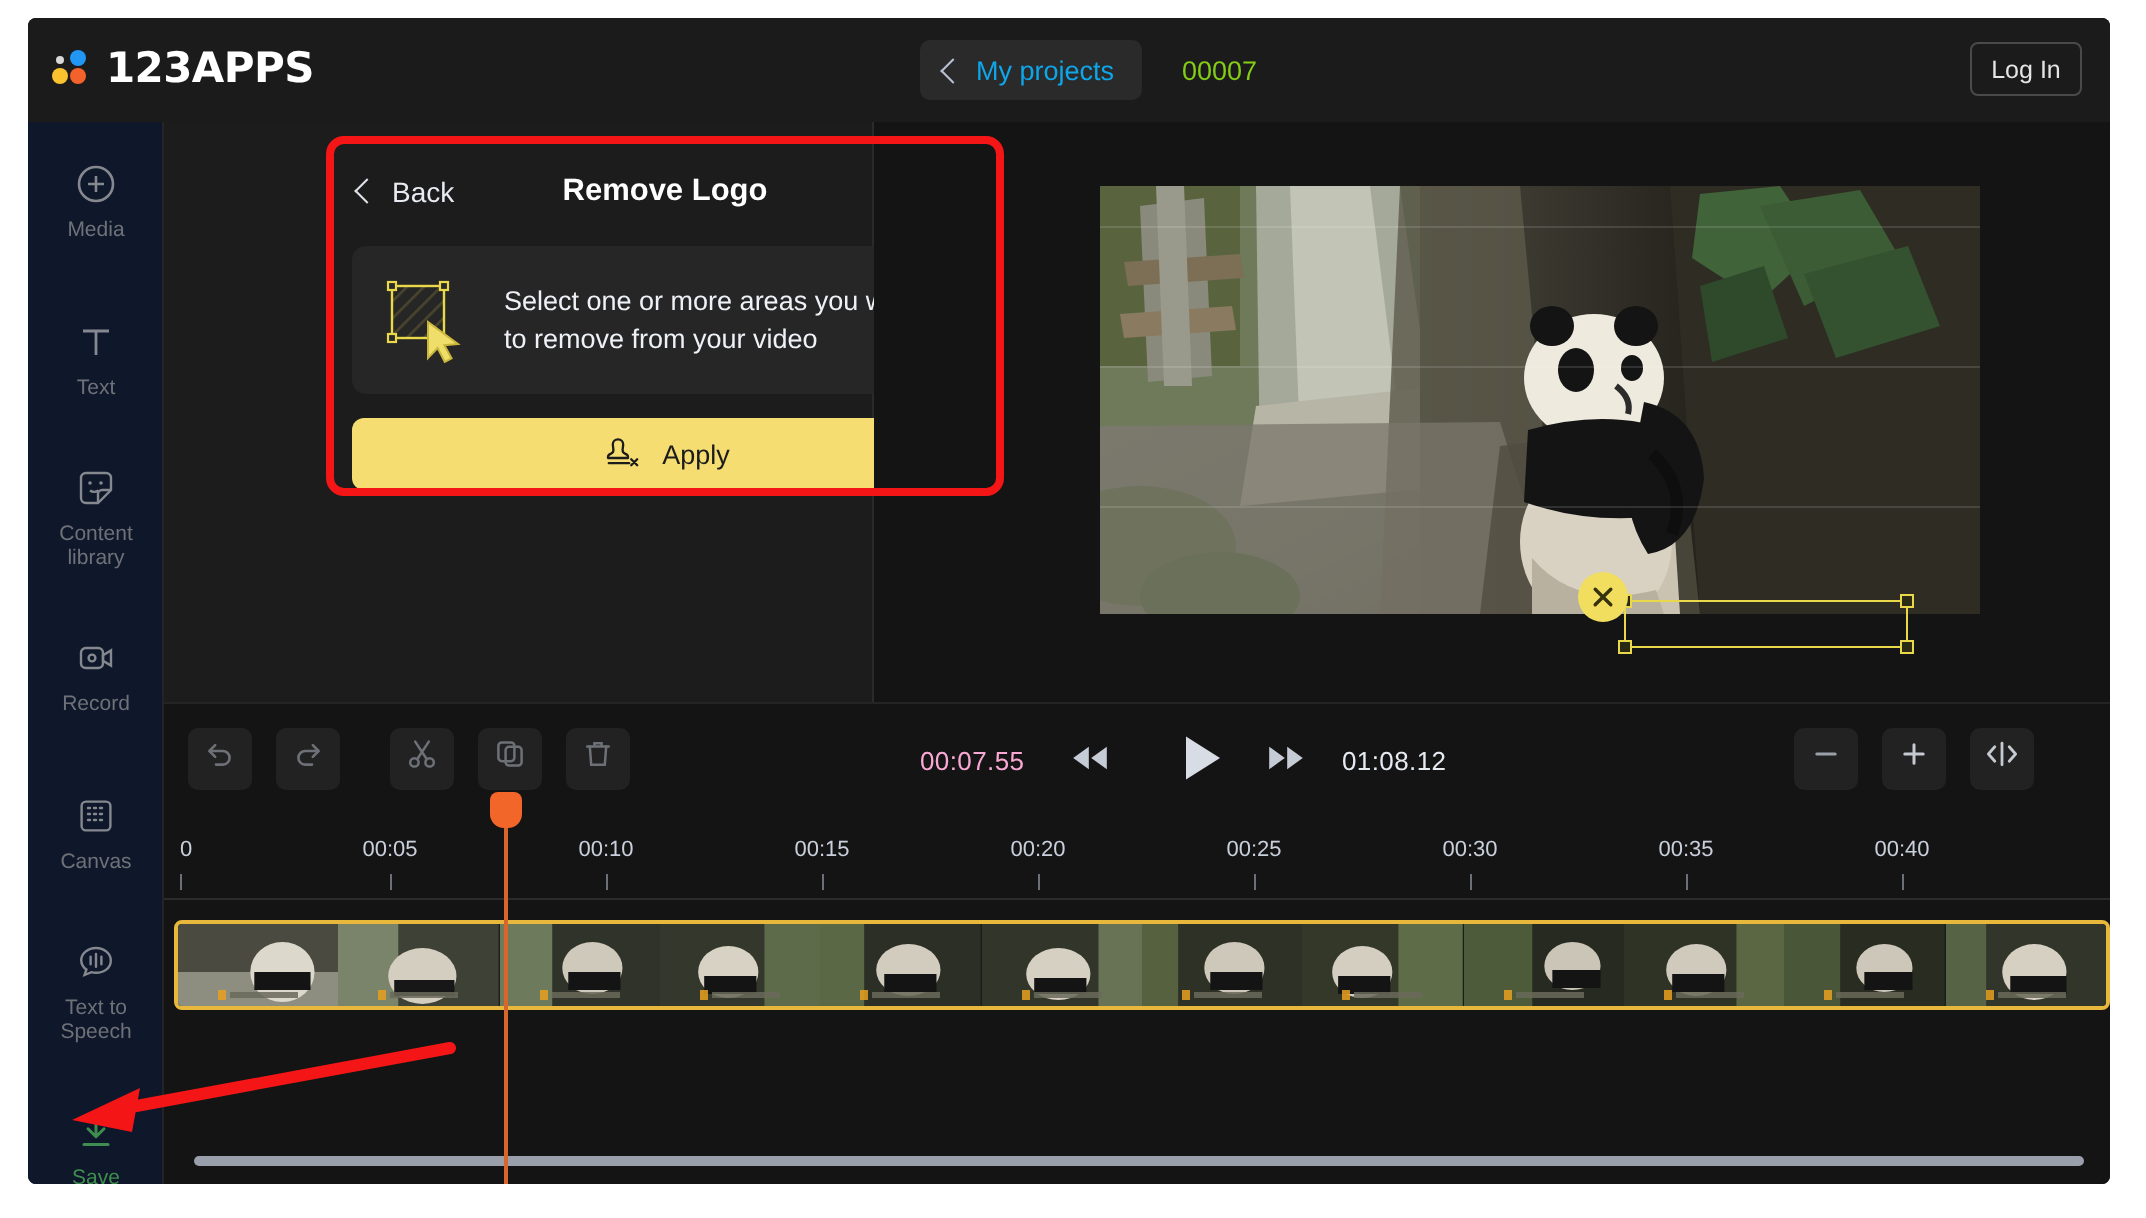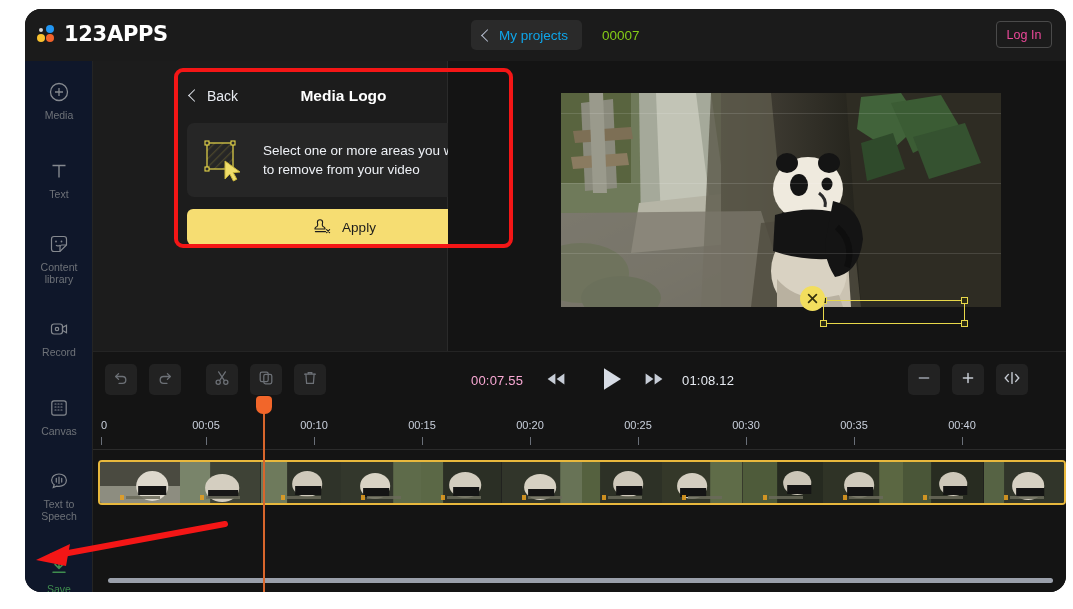--- a/index.html
+++ b/index.html
@@ -10,24 +10,24 @@
     overflow: hidden;
   }
   #app {
     position: relative;
     width: 1073px; height: 609px;
     background: #ffffff;
   }
   
   .window {
     position: absolute;
-    left: 25px; top: 9px;
+    left: 14px; top: 9px;
     width: 1041px; height: 583px;
     background: #0d0d0d;
-    border-radius: 16px;
+    border-radius: 4px;
     overflow: hidden;
   }
   
   .topbar {
     position: absolute; left: 0; top: 0;
     width: 1041px; height: 52px;
     background: #1b1b1b;
     display: flex; align-items: center;
   }
   .logo-wrap {
@@ -60,21 +60,21 @@
   .chev-left { width: 9px; height: 9px; border-left: 1.6px solid #b9c2d4;
                border-bottom: 1.6px solid #b9c2d4; transform: rotate(45deg); margin-left: 3px;}
   .projname {
     position: absolute; left: 577px; top: 19px;
     color: #84cc16; font-size: 13.5px;
   }
   .login-btn {
     position: absolute; right: 14px; top: 12px;
     width: 56px; height: 27px;
     border: 1px solid #4a4a4a; border-radius: 4px;
-    color: #ec4899; font-size: 12.5px;
+    color: #e5e5e5; font-size: 12.5px;
     display: flex; align-items: center; justify-content: center;
     cursor: pointer; background: transparent;
   }
   
   .sidebar {
     position: absolute; left: 0; top: 52px;
     width: 68px; height: 531px;
     background: #0f172a;
     border-right: 1px solid #242424;
   }
@@ -364,21 +364,21 @@
       </div>
     </div>
 
     <div class="leftpanel">
 
       <div class="panel-head">
         <div class="back-btn">
           <span class="back-chev"></span>
           <span>Back</span>
         </div>
-        <div class="panel-title">Media Logo</div>
+        <div class="panel-title">Remove Logo</div>
         <div class="reset-btn">
           <svg width="17" height="17" viewBox="0 0 17 17" fill="none" stroke="#b8bcc4" stroke-width="1.3" stroke-linecap="round">
             <path d="M3.2 7.4a5.6 5.6 0 1 1 .6 4.6"></path>
               <path d="M3.2 3.4v4h4"></path>
           </svg>
         </div>
       </div>
 
       <div class="hint-card">
         <span class="hint-icon">

